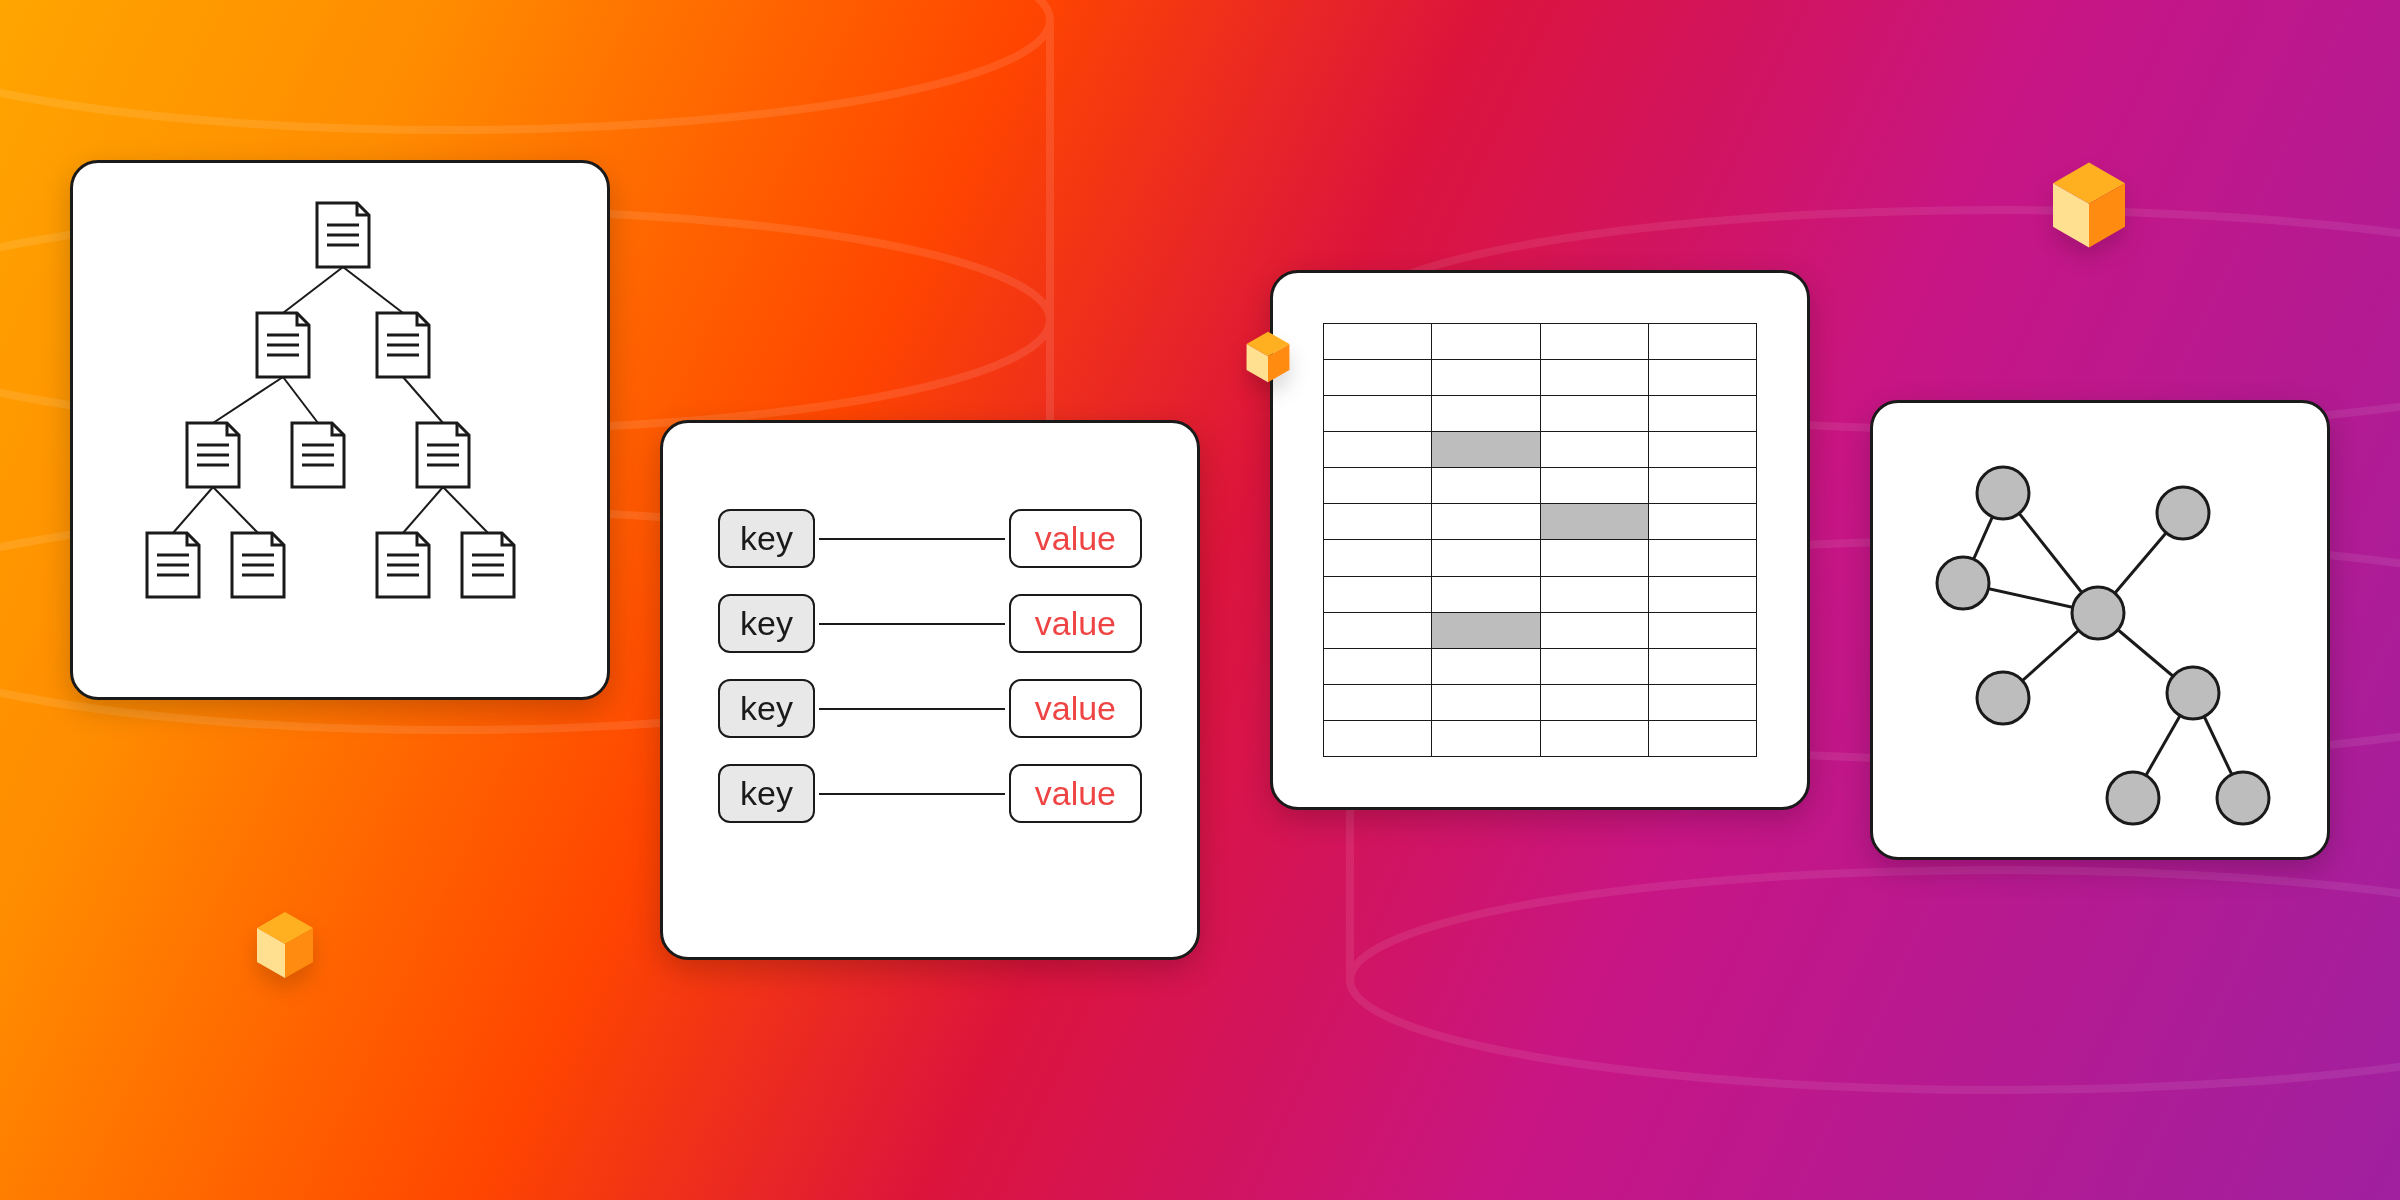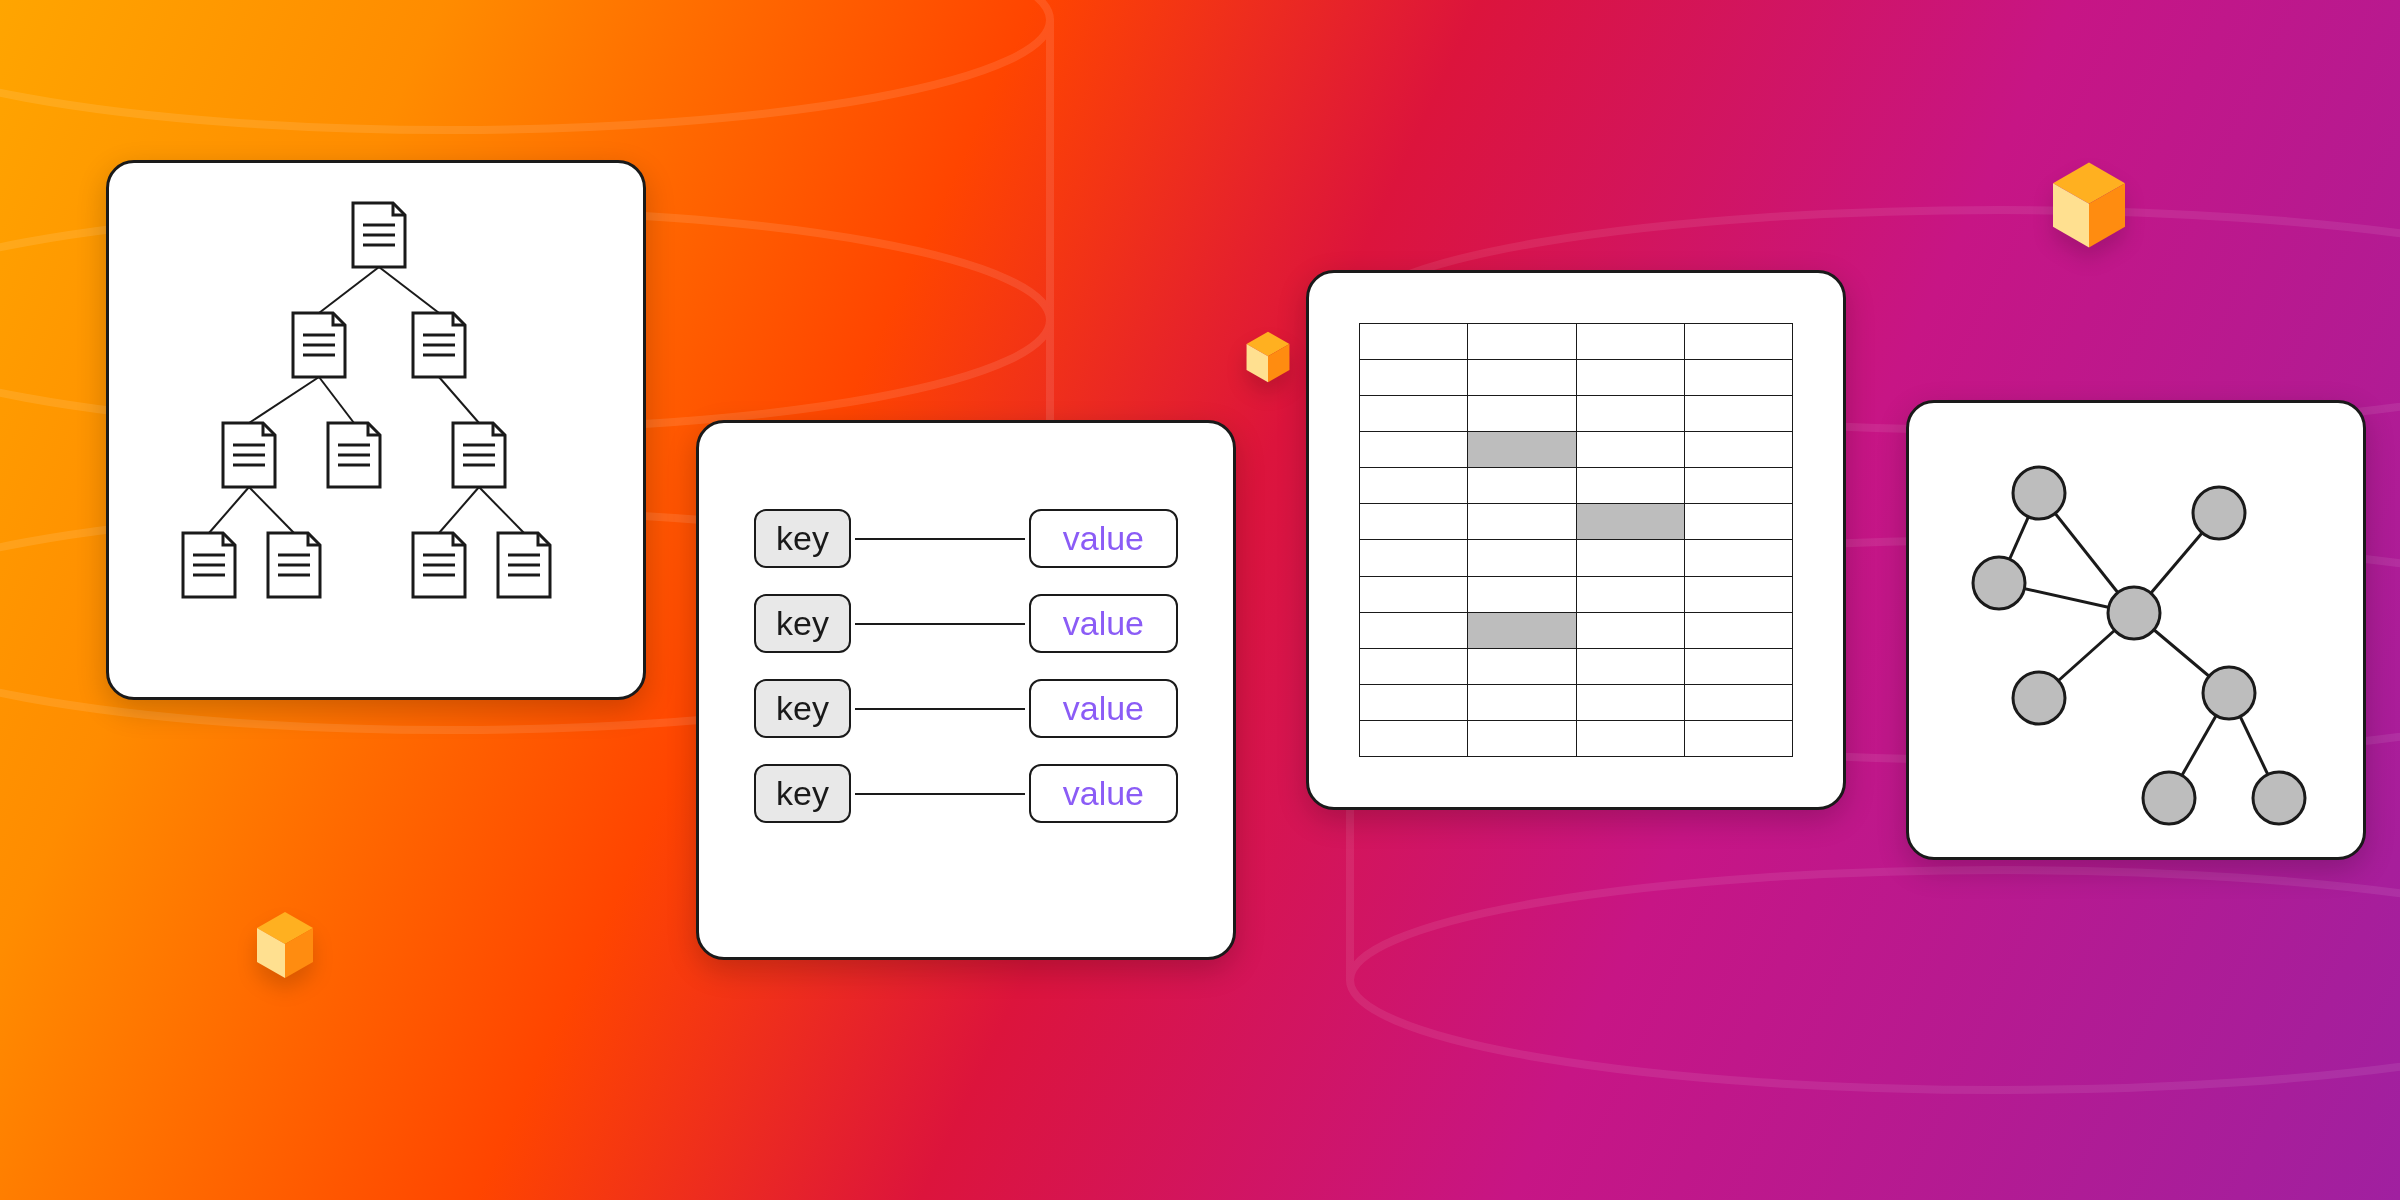--- a/index.html
+++ b/index.html
@@ -10,21 +10,20 @@
     position: relative;
     overflow: hidden;
     font-family: -apple-system, BlinkMacSystemFont, "Segoe UI", sans-serif;
   }
   .card {
     position: absolute;
     background: #fff;
     border: 3px solid #1a1a1a;
     border-radius: 28px;
     box-shadow: 0 10px 30px rgba(0,0,0,0.2);
-    margin-left: 36px;
   }
   
   .kv-row {
     display: flex;
     align-items: center;
     margin: 26px 0;
   }
   .kv-key {
     background: #e8e8e8;
     border: 2px solid #1a1a1a;
@@ -36,23 +35,23 @@
   .kv-line {
     flex: 1;
     height: 2px;
     background: #1a1a1a;
     margin: 0 4px;
   }
   .kv-value {
     background: #fff;
     border: 2px solid #1a1a1a;
     border-radius: 12px;
-    padding: 8px 32px;
+    padding: 8px 24px;
     font-size: 34px;
-    color: #8b5cf6;
+    color: #ef4444;
   }
   
   .col-table {
     border-collapse: collapse;
     width: 100%;
     height: 100%;
   }
   .col-table td {
     border: 1.5px solid #1a1a1a;
     height: 28px;

